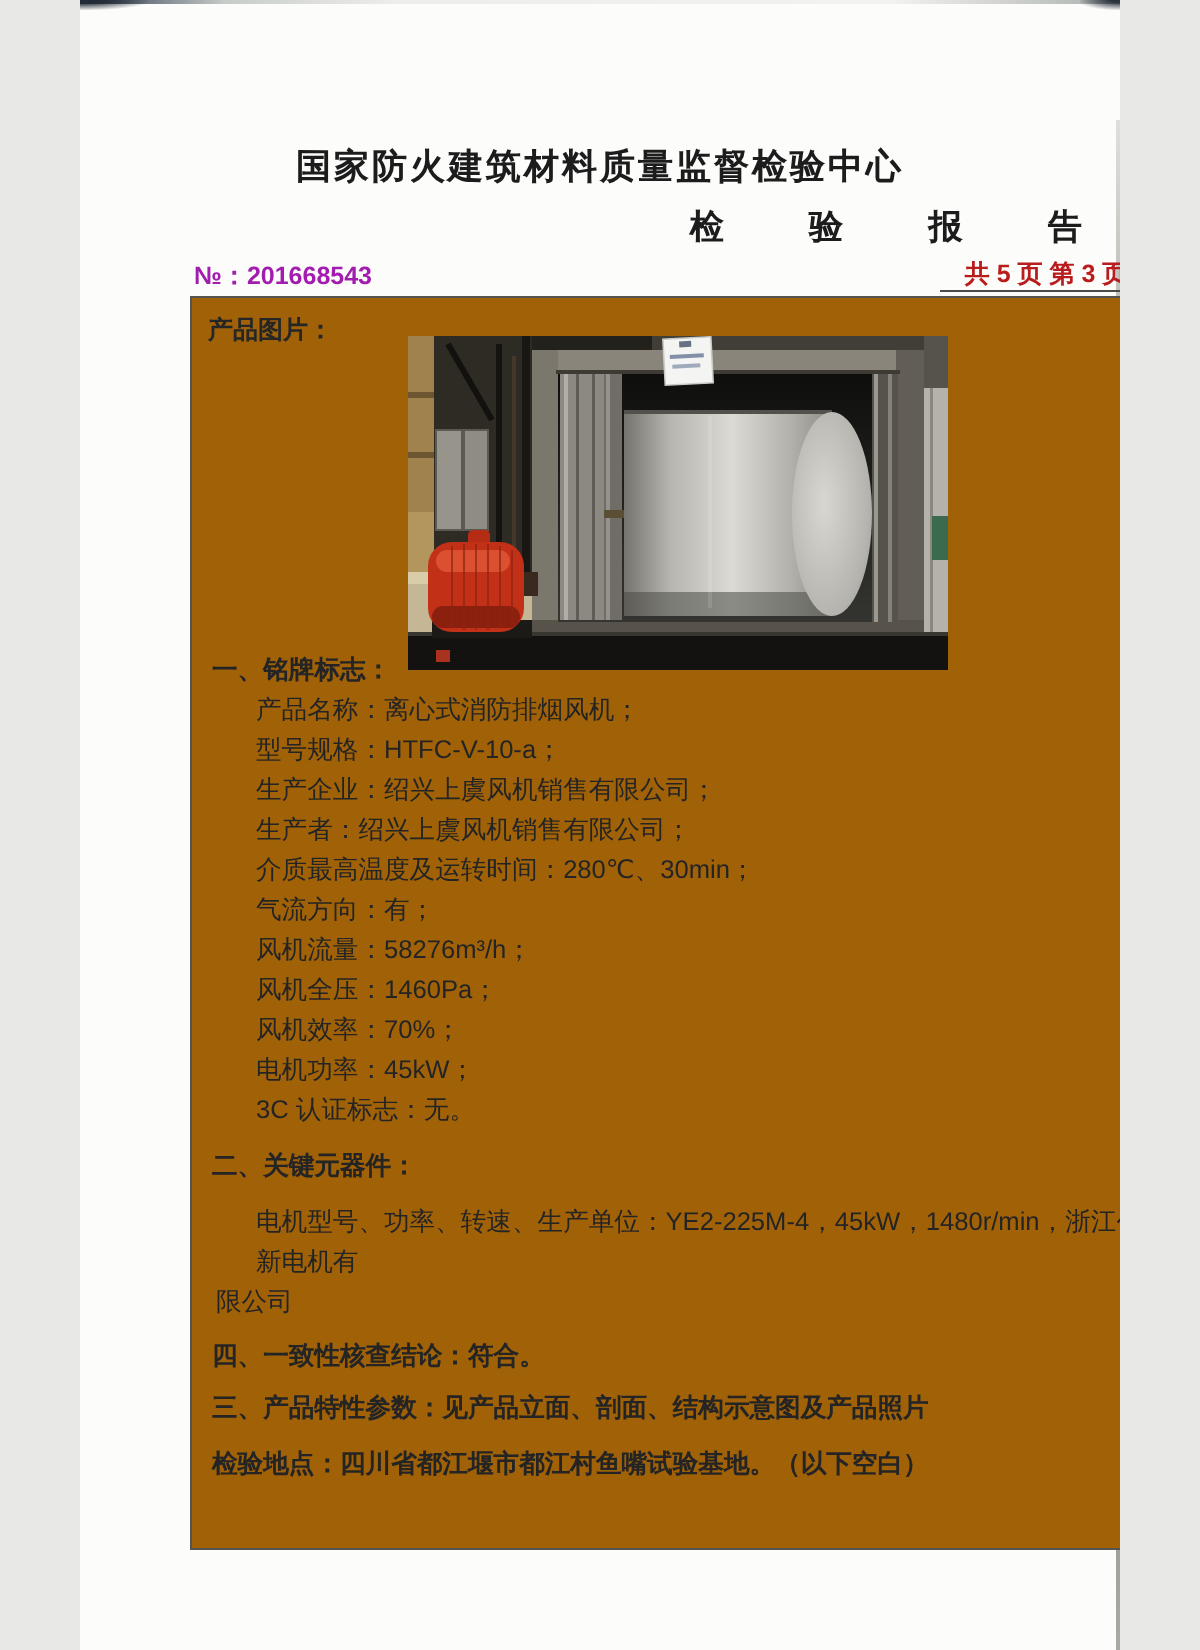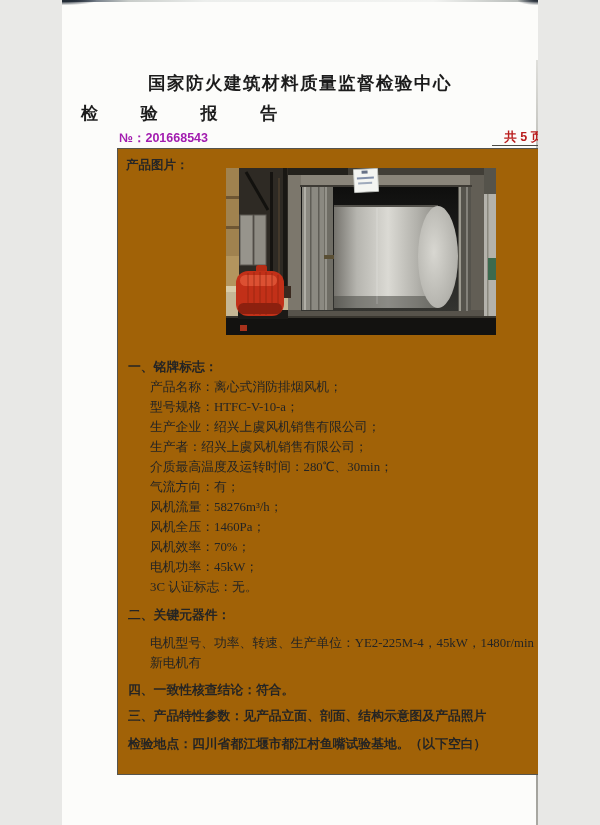--- a/index.html
+++ b/index.html
@@ -1,49 +1,49 @@
 <!DOCTYPE html>
 <html><head>
 <meta charset="utf-8">
 <style>
   html,body{margin:0;padding:0;background:#e8e8e6;}
   .page{
-    position:relative;width:476px;height:825px;background:#fcfcfa;
+    position:relative;width:520px;height:825px;background:#fcfcfa;
     font-family:"Liberation Sans","DejaVu Sans",sans-serif;color:#262626;
     overflow:hidden;margin:0 auto;
   }
   
   .scan-edge-top{position:absolute;top:0;left:0;width:100%;height:2px;
     background:linear-gradient(90deg,#1d2632,#6a7480 6%,#c8ccc9 14%,#eceeec 30%,#f2f3f1 78%,#b9bdba 96%,#8a9096);}
   .corner-tl{position:absolute;top:0;left:0;width:34px;height:5px;
     background:radial-gradient(ellipse at top left,#222b36 20%,rgba(34,43,54,0) 75%);}
   .corner-tr{position:absolute;top:0;right:0;width:20px;height:5px;
     background:radial-gradient(ellipse at top right,#2a323c 15%,rgba(42,50,60,0) 75%);}
   .scan-edge-right{position:absolute;top:60px;right:0;width:2px;height:765px;opacity:.65;
     background:linear-gradient(#cfcfca,#6a6a60 25%,#43423a 70%,#7d7c74);}
 
   
   .org-name{position:absolute;top:71px;left:0;width:100%;text-align:center;
     font-size:17.5px;font-weight:bold;letter-spacing:1.5px;color:#1c1c1c;}
-  .report-title{position:absolute;top:102px;left:0;width:100%;text-align:left;
+  .report-title{position:absolute;top:102px;left:0;width:100%;text-align:right;
     font-size:17px;font-weight:bold;letter-spacing:19px;padding-left:19px;box-sizing:border-box;color:#1c1c1c;}
   .no-row{position:absolute;top:130px;left:57px;font-size:12.5px;font-weight:600;color:#a21caf;}
   .pagination{position:absolute;top:129px;left:433px;width:100px;text-align:center;
     font-size:12.5px;font-weight:600;color:#b91c1c;}
   .pagination-underline{position:absolute;top:145px;left:430px;width:103px;height:0;
     border-bottom:1.5px solid #4c4b45;}
 
   
   .main-box{position:absolute;left:55px;top:148px;width:478px;height:625px;
     border:1.5px solid #55544e;background:#a16207;box-sizing:content-box;}
   .photo-label{position:absolute;left:8px;top:8px;font-size:12.5px;font-weight:600;}
   .photo{position:absolute;left:108px;top:19px;width:270px;height:167px;display:block;}
 
-  .text-area{position:absolute;left:0;top:208px;width:100%;font-size:12.8px;
-    line-height:20px;font-weight:500;color:#242424;font-family:Liberation Serif, serif;}
+  .text-area{position:absolute;left:0;top:176px;width:100%;font-size:12.8px;
+    line-height:20px;font-weight:500;color:#242424;}
   .t-heading{padding-left:10px;font-weight:bold;}
   .t-item{padding-left:32px;}
   .t-cont{padding-left:12px;}
   .gap-6{margin-top:6px;} .gap-7{margin-top:7px;} .gap-8{margin-top:8px;}
 
   
   .stamp{position:absolute;left:553px;top:452px;width:44px;height:140px;}
 </style>
 </head>
 <body>
@@ -167,20 +167,21 @@
       <div class="t-item">介质最高温度及运转时间：280℃、30min；</div>
       <div class="t-item">气流方向：有；</div>
       <div class="t-item">风机流量：58276m³/h；</div>
       <div class="t-item">风机全压：1460Pa；</div>
       <div class="t-item">风机效率：70%；</div>
       <div class="t-item">电机功率：45kW；</div>
       <div class="t-item">3C 认证标志：无。</div>
 
       <div class="t-heading gap-8">二、关键元器件：</div>
       <div class="t-item gap-8">电机型号、功率、转速、生产单位：YE2-225M-4，45kW，1480r/min，浙江创新电机有</div>
+      <div class="t-cont">限公司</div>
 
       <div class="t-heading gap-7">四、一致性核查结论：符合。</div>
       <div class="t-heading gap-6">三、产品特性参数：见产品立面、剖面、结构示意图及产品照片</div>
       <div class="t-heading gap-8">检验地点：四川省都江堰市都江村鱼嘴试验基地。（以下空白）</div>
     </div>
   </div>
 
   <svg class="stamp" viewBox="0 0 44 140">
     <g stroke="#d63426" fill="none" stroke-linecap="round" opacity="0.9">
       <path d="M13 11 L33 5" stroke-width="3"></path>

